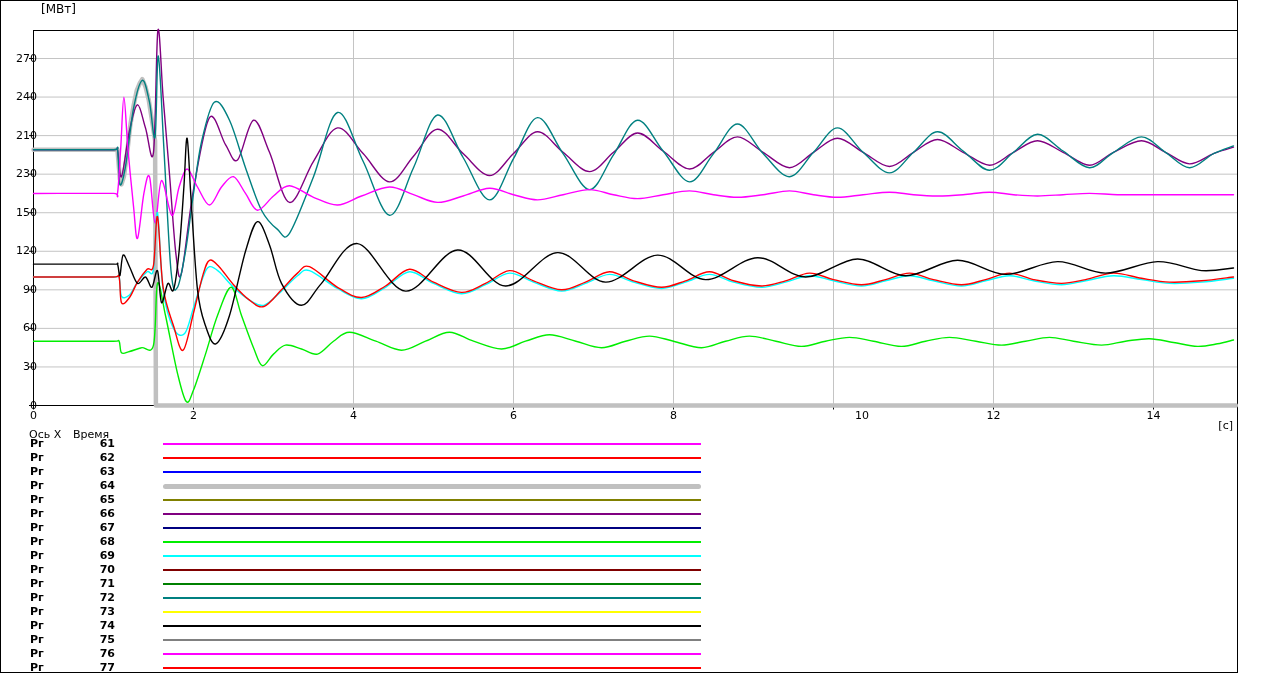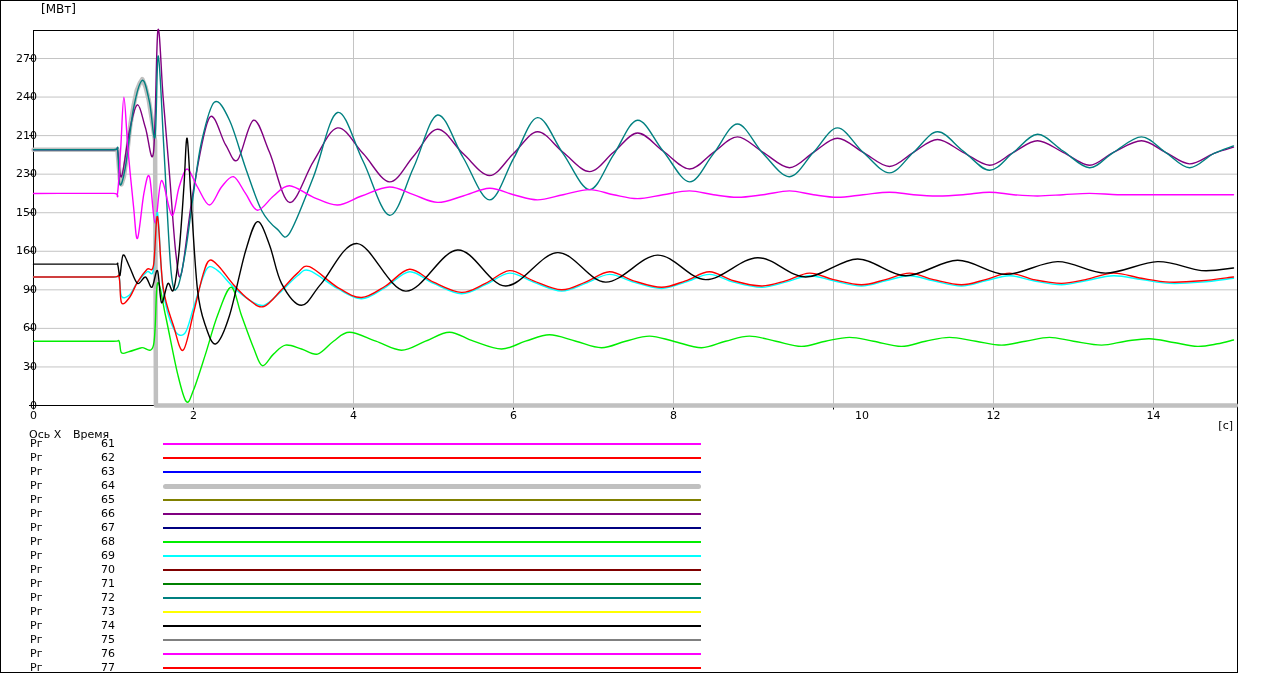--- a/index.html
+++ b/index.html
@@ -3,21 +3,21 @@
 <meta charset="utf-8">
 <style>
   html,body{margin:0;padding:0;background:#fff;}
   #stage{position:relative;width:1277px;height:696px;background:#fff;overflow:hidden;
          font-family:"DejaVu Sans","Liberation Sans",sans-serif;}
   svg{position:absolute;left:0;top:0;}
   .lbl{position:absolute;font-size:11px;color:#000;white-space:nowrap;line-height:13px;}
   .title-lbl{font-size:12px;}
   .ytick{ text-align:right;width:29px;left:0;padding-left:8px;}
   .xtick{ text-align:center;width:40px;}
-  .legend-row{position:absolute;height:14px;left:0;width:760px;}
+  .legend-row{position:absolute;height:14px;left:0;width:760px;font-weight:bold;}
   .legend-label{position:absolute;left:30px;width:30px;font-size:11px;line-height:14px;}
   .legend-value{position:absolute;left:58px;width:57px;font-size:11px;line-height:14px;text-align:right;}
   .legend-swatch{position:absolute;left:163px;width:538px;}
 </style>
 </head>
 <body>
 
 <div id="stage">
   <svg id="chart-svg" width="1277" height="696">
       <rect x="0.5" y="0.5" width="1237" height="672" fill="none" stroke="#000000"></rect>
@@ -71,21 +71,21 @@
   <div class="lbl" style="left:1200px;top:419px;width:33px;text-align:right;">[c]</div>
 
   <div class="lbl" style="left:29px;top:428px;text-align:right;">Ось X</div>
   <div class="lbl" style="left:73px;top:428px;">Время</div>
 
   <div id="tick-labels">
       <div class="lbl ytick" style="top: 398.5px;">0</div>
       <div class="lbl ytick" style="top: 359.944px;">30</div>
       <div class="lbl ytick" style="top: 321.389px;">60</div>
       <div class="lbl ytick" style="top: 282.833px;">90</div>
-      <div class="lbl ytick" style="top: 244.278px;">160</div>
+      <div class="lbl ytick" style="top: 244.278px;">120</div>
       <div class="lbl ytick" style="top: 205.722px;">150</div>
       <div class="lbl ytick" style="top: 167.167px;">230</div>
       <div class="lbl ytick" style="top: 128.611px;">210</div>
       <div class="lbl ytick" style="top: 90.0556px;">240</div>
       <div class="lbl ytick" style="top: 51.5px;">270</div>
       <div class="lbl xtick" style="left: 13.5px; top: 409px;">0</div>
       <div class="lbl xtick" style="left: 173.5px; top: 409px;">2</div>
       <div class="lbl xtick" style="left: 333.5px; top: 409px;">4</div>
       <div class="lbl xtick" style="left: 493.5px; top: 409px;">6</div>
       <div class="lbl xtick" style="left: 653.5px; top: 409px;">8</div>

